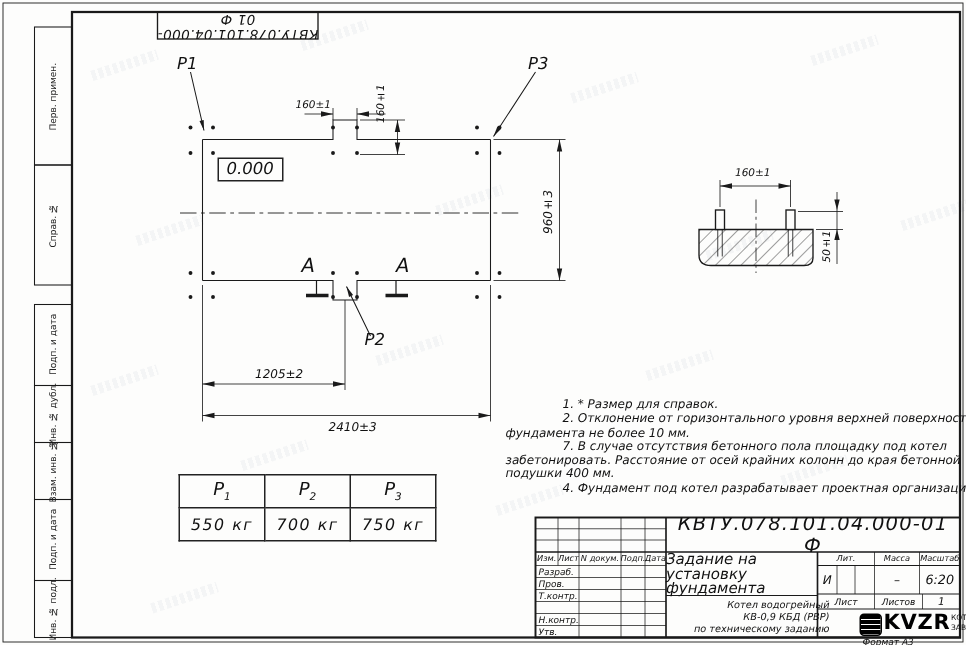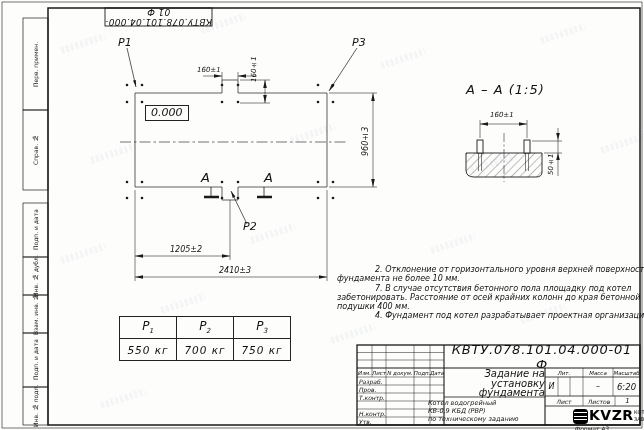--- a/index.html
+++ b/index.html
@@ -162,29 +162,29 @@
   <div class="cell" style="left:105px;top:8px;width:107px;height:18px;transform:rotate(180deg);font-style:italic;font-size:9px;letter-spacing:0.3px">КВТУ.078.101.04.000-01 Ф</div>
 
   <div class="lbl" style="left:118px;top:36px;font-size:11px">P1</div>
   <div class="lbl" style="left:352px;top:36px;font-size:11px">P3</div>
   <div class="lbl" style="left:243px;top:220px;font-size:11px">P2</div>
   <div class="lbl" style="left:145px;top:105px;font-size:11px;border:0.9px solid #222;padding:0 5px;line-height:14px">0.000</div>
   <div class="lbl" style="left:197px;top:66px;font-size:7px">160±1</div>
   <div class="up" style="left:249px;top:56px;width:10px;height:26px;font-size:7px">160±1</div>
   <div class="up" style="left:360px;top:124px;width:11px;height:34px;font-size:8px">960±3</div>
   <div class="lbl" style="left:170px;top:245px;font-size:8px">1205±2</div>
-  <div class="lbl" style="left:219px;top:266px;font-size:8px">2410±3</div>
+  <div class="lbl" style="left:219px;top:280px;font-size:8px">2410±3</div>
   <div class="lbl" style="left:201px;top:170px;font-size:13px">А</div>
   <div class="lbl" style="left:264px;top:170px;font-size:13px">А</div>
 
-  <div class="lbl" style="left:466px;top:82px;font-size:13px;letter-spacing:1px">А – А (1:5)</div>
   <div class="lbl" style="left:490px;top:111px;font-size:7px">160±1</div>
   <div class="up" style="left:546px;top:152px;width:10px;height:24px;font-size:7px">50±1</div>
 
   <div class="abs" style="left:337px;top:265px;width:300px">
+    <div class="lbl" style="position:static;font-size:8px;line-height:9.3px;padding-left:38px">1. * Размер для справок.</div>
     <div class="lbl" style="position:static;font-size:8px;line-height:9.3px;padding-left:38px">2. Отклонение от горизонтального уровня верхней поверхности</div>
     <div class="lbl" style="position:static;font-size:8px;line-height:9.3px">фундамента не более 10 мм.</div>
     <div class="lbl" style="position:static;font-size:8px;line-height:9.3px;padding-left:38px">7. В случае отсутствия бетонного пола площадку под котел</div>
     <div class="lbl" style="position:static;font-size:8px;line-height:9.3px">забетонировать. Расстояние от осей крайних колонн до края бетонной</div>
     <div class="lbl" style="position:static;font-size:8px;line-height:9.3px">подушки 400 мм.</div>
     <div class="lbl" style="position:static;font-size:8px;line-height:9.3px;padding-left:38px">4. Фундамент под котел разрабатывает проектная организация</div>
   </div>
 
   <table class="loads">
     <tbody>
@@ -196,27 +196,27 @@
     <tr>
       <td class="valP">550 кг</td>
       <td class="valP">700 кг</td>
       <td class="valP">750 кг</td>
     </tr>
   </tbody>
     </table>
 
   <div class="cell" style="left:444px;top:345px;width:196px;height:23px;font-style:italic;font-size:13px;letter-spacing:0.8px">КВТУ.078.101.04.000-01 Ф</div>
 
-  <div class="abs" style="left:444px;top:369px;width:101px;text-align:right">
+  <div class="abs" style="left:444px;top:369px;width:101px;text-align:left">
     <div class="lbl" style="position:static;font-size:10px;line-height:9.5px">Задание на</div>
     <div class="lbl" style="position:static;font-size:10px;line-height:9.5px">установку</div>
     <div class="lbl" style="position:static;font-size:10px;line-height:9.5px">фундамента</div>
   </div>
 
-  <div class="abs" style="left:428px;top:399px;width:101px;text-align:left">
+  <div class="abs" style="left:452px;top:399px;width:101px;text-align:right">
     <div class="lbl" style="position:static;font-size:6.5px;line-height:8px">Котел водогрейный</div>
     <div class="lbl" style="position:static;font-size:6.5px;line-height:8px">КВ-0,9 КБД (РВР)</div>
     <div class="lbl" style="position:static;font-size:6.5px;line-height:8px">по техническому заданию</div>
   </div>
 
   <div class="cell" style="left:357px;top:368px;width:15px;height:9px;font-size:5.5px;font-style:italic">Изм.</div>
   <div class="cell" style="left:372px;top:368px;width:14px;height:9px;font-size:5.5px;font-style:italic">Лист</div>
   <div class="cell" style="left:386px;top:368px;width:28px;height:9px;font-size:5.5px;font-style:italic">N докум.</div>
   <div class="cell" style="left:414px;top:368px;width:16px;height:9px;font-size:5.5px;font-style:italic">Подп.</div>
   <div class="cell" style="left:430px;top:368px;width:14px;height:9px;font-size:5.5px;font-style:italic">Дата</div>

